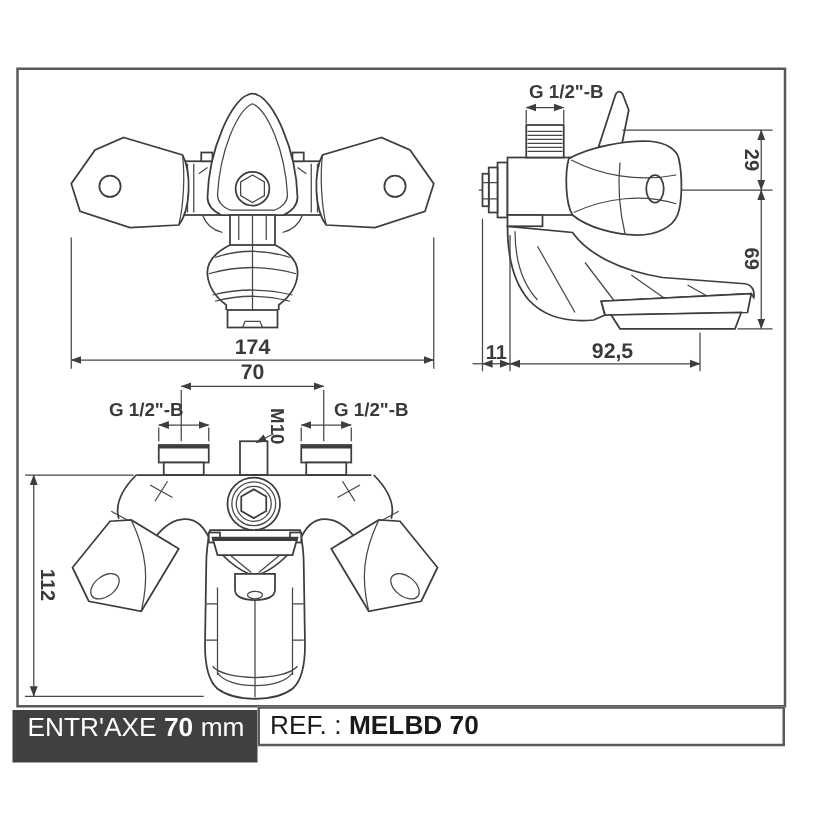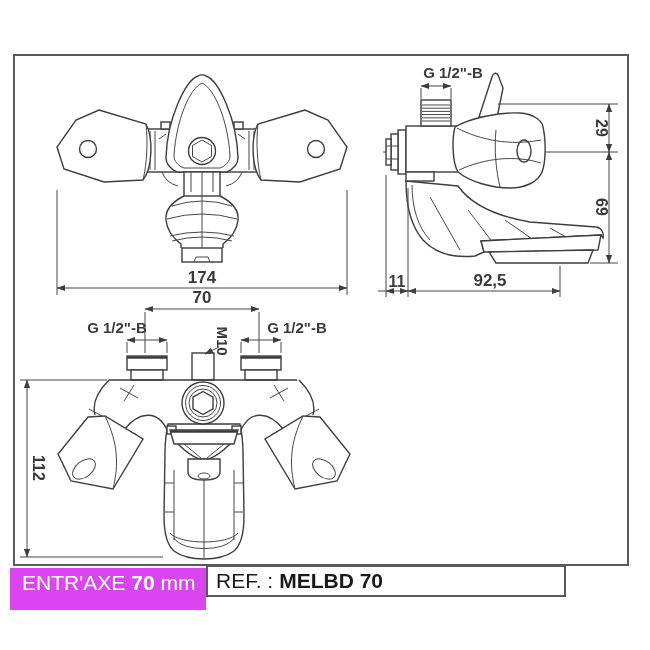--- a/index.html
+++ b/index.html
@@ -7,23 +7,23 @@
          font-family:"Liberation Sans",sans-serif;}
   #drawing-svg{position:absolute;left:0;top:0;}
   svg text{fill:#3a3a3a;font-family:"Liberation Sans",sans-serif;font-weight:bold;}
   .ln{stroke:#3d3d3d;stroke-width:1.4;fill:none;}
   .lnw{stroke:#3d3d3d;stroke-width:1.4;fill:#ffffff;}
   .thin{stroke:#474747;stroke-width:1;fill:none;}
   .bold{stroke:#3d3d3d;stroke-width:2.6;fill:none;}
   .dim{stroke:#474747;stroke-width:1;fill:none;}
   
   .banner-gray{position:absolute;left:10px;top:568px;width:196px;height:42px;
-    background:#d946ef;color:#ffffff;font-size:21px;line-height:29px;
+    background:#404040;color:#ffffff;font-size:21px;line-height:29px;
     padding-left:12px;box-sizing:border-box;white-space:nowrap;}
-  .banner-ref{position:absolute;left:206px;top:565px;width:360px;height:32px;
+  .banner-ref{position:absolute;left:206px;top:565px;width:422px;height:32px;
     background:#ffffff;border:2px solid #58595b;color:#1a1a1a;font-size:21px;
     line-height:28px;padding-left:8px;box-sizing:border-box;white-space:nowrap;}
   .banner-gray b,.banner-ref b{font-weight:bold;}
   .sp{display:inline-block;width:6px;}
 </style>
 </head>
 <body>
 
 <div id="stage">
 

